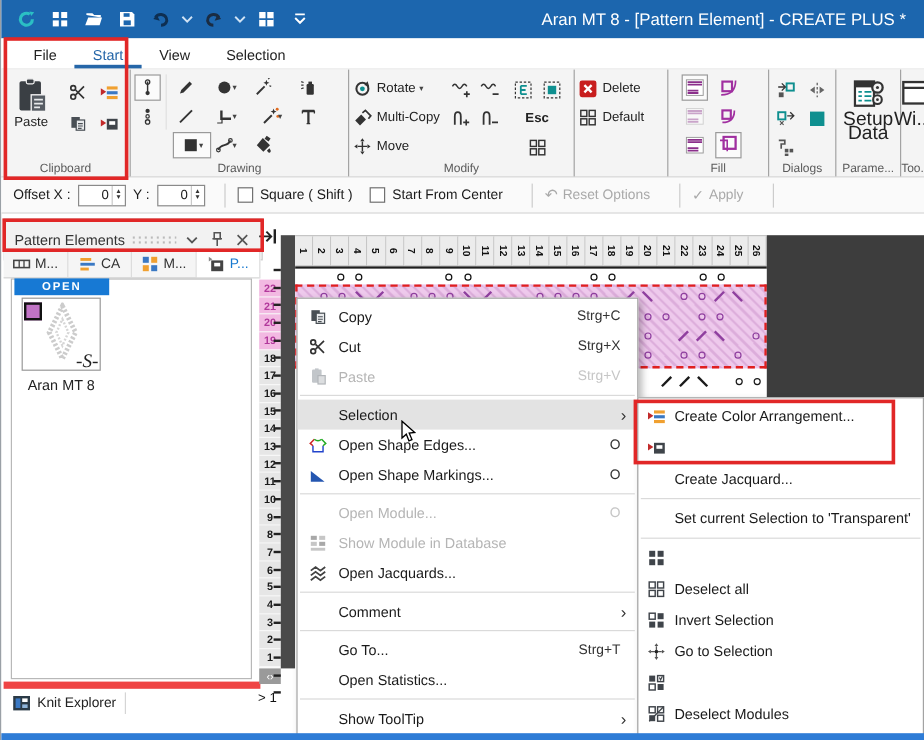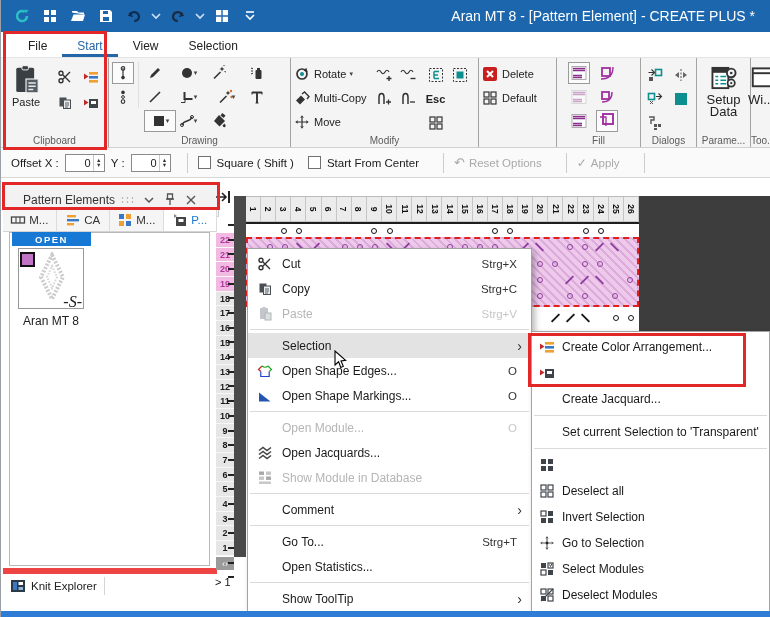--- a/index.html
+++ b/index.html
@@ -22,34 +22,34 @@
 .rgroup { position:relative; border-right:1px solid #a3a3a3; height:100%; padding:4px 3px 14px; }
 .rgl { position:absolute; bottom:1px; left:0; width:100%; text-align:center; font-size:10px; color:#5a5a5a; white-space:nowrap; overflow:hidden; }
 .rrow { display:flex; align-items:center; }
 .sbtn { width:22px; height:22px; display:flex; align-items:center; justify-content:center; }
 .sbtn.boxed, .toolbtn.boxed { border:1px solid #9a9a9a; background:#fbfbfb; }
 .dd { font-size:7px; color:#444; margin-left:-1px; }
 .bigbtn { width:44px; display:flex; flex-direction:column; align-items:center; justify-content:flex-start; gap:2px; font-size:11px; color:#222; padding-top:2px; }
 .lblbtn { display:flex; align-items:center; gap:4px; font-size:11px; color:#222; height:24px; }
 .esc { font-size:11px; font-weight:bold; color:#222; }
 .faded { opacity:.4; }
-.setupbtn { display:flex; flex-direction:column; align-items:center; font-size:13px; color:#222; line-height:12px; padding-top:3px; gap:3px; text-align:center; }
+.setupbtn { display:flex; flex-direction:column; align-items:center; font-size:16px; color:#222; line-height:12px; padding-top:3px; gap:3px; text-align:center; }
 
 
 .optbar { position:absolute; left:0; top:148px; width:770px; height:30px; background:#fafafa; border-bottom:1px solid #d8d8d8; display:flex; align-items:center; font-size:11.5px; color:#1a1a1a; padding-left:10px; }
 .spin { width:40px; height:18px; border:1px solid #8a8a8a; background:#fff; display:flex; margin:0 6px; }
 .spinval { flex:1; text-align:right; padding:2px 2px 0 0; font-size:11px; }
 .spinarr { width:11px; border-left:1px solid #c9c9c9; display:flex; flex-direction:column; align-items:center; justify-content:center; font-size:5.5px; line-height:5px; color:#333; }
 .cb { width:13px; height:13px; border:1px solid #707070; background:#fff; margin-right:6px; }
 .vd { width:1px; height:20px; background:#ccc; margin:0 10px; }
 .gray { color:#a9a9a9; }
 .cblock { display:flex; align-items:center; margin-right:14px; }
 
 
-.panelheader { position:absolute; left:2px; top:182px; width:216px; height:35px; background:#f2f2f2; border:1px solid #cfcfcf; display:flex; align-items:center; padding:0 19px; gap:5px; }
+.panelheader { position:absolute; left:2px; top:182px; width:216px; height:35px; background:#f2f2f2; border:1px solid #cfcfcf; display:flex; align-items:center; padding:0 8px; gap:5px; }
 .phtitle { font-size:12px; color:#333; white-space:nowrap; }
 .grip { width:44px; height:8px; background-image:radial-gradient(#b8b8b8 1px, transparent 1.2px); background-size:5px 4px; }
 .phbtn { width:17px; height:17px; display:flex; align-items:center; justify-content:center; }
 .ptabs { position:absolute; left:2px; top:209px; width:214px; height:23px; display:flex; border-bottom:1px solid #d4d4d4; background:#f5f5f5; }
 .ptab { flex:1; display:flex; align-items:center; justify-content:center; gap:3px; font-size:11.5px; color:#333; border-right:1px solid #dcdcdc; }
 .ptab.active { background:#fff; color:#1779d0; }
 .pcontent { position:absolute; left:8px; top:232px; width:201px; height:334px; background:#fff; border:1px solid #b8b8b8; }
 .openbadge { position:absolute; left:11px; top:232px; width:79px; height:14px; background:#1779d4; color:#fff; font-size:9.5px; font-weight:bold; letter-spacing:1.5px; display:flex; align-items:center; justify-content:center; }
 .card { position:absolute; left:17px; top:248px; width:66px; height:61px; background:#fff; border:1px solid #999; }
 .swatch { position:absolute; left:1px; top:3px; width:15px; height:15px; background:#c173c5; border:2px solid #111; }
@@ -448,21 +448,21 @@
             </span>
           <span class="sbtn">
               <span>
                 <svg width="16" height="16" viewBox="0 0 16 16">
                   <path d="M3 13V6q0-3.5 2.5-3.5T8 6v7" stroke="#333" fill="none" stroke-width="1.5"></path>
                   <path d="M10 11h5" stroke="#333" stroke-width="1.3"></path>
                 </svg>
               </span>
             </span>
         </div>
-        <div style="display:flex;flex-direction:column;gap:2px;padding-top:2px;">
+        <div style="display:flex;flex-direction:column;gap:2px;padding-top:2px;align-items:center;">
           <div style="display:flex;gap:2px;">
             <span class="sbtn">
                 <span>
                   <svg width="16" height="16" viewBox="0 0 16 16">
                     <rect x="1.5" y="1.5" width="13" height="13" fill="none" stroke="#333" stroke-dasharray="2 1.5"></rect>
                     <path d="M6 4.5h5M6 8h4M6 11.5h5M6 4.5v7" stroke="#0e8f8f" stroke-width="1.5" fill="none"></path>
                   </svg>
                 </span>
               </span>
             <span class="sbtn">
@@ -1322,38 +1322,38 @@
           <span class="pcell"></span>
         </div>
       </div>
   </div>
   <div class="darkregion"></div>
 
   <div class="ctxmenu" id="ctxmenu">
       <div class="mi">
         <span class="mic">
           <svg width="16" height="16" viewBox="0 0 16 16">
+            <rect x="2.5" y="2.5" width="7" height="9" fill="#494f55"></rect>
+            <rect x="6.5" y="5" width="7" height="8.5" fill="#e8eaec" stroke="#494f55"></rect>
+            <path d="M8 8h4M8 10h4M8 12h3" stroke="#494f55" stroke-width="0.9"></path>
+          </svg>
+        </span>
+        <span class="mlb">Copy</span>
+        <span class="msc">Strg+C</span>
+      </div>
+      <div class="mi">
+        <span class="mic">
+          <svg width="16" height="16" viewBox="0 0 16 16">
             <path d="M13 3L6 10M13 13L6 6" stroke="#333" stroke-width="1.4"></path>
             <circle cx="4" cy="11.7" r="2" fill="none" stroke="#333" stroke-width="1.4"></circle>
             <circle cx="4" cy="4.3" r="2" fill="none" stroke="#333" stroke-width="1.4"></circle>
           </svg>
         </span>
         <span class="mlb">Cut</span>
         <span class="msc">Strg+X</span>
-      </div>
-      <div class="mi">
-        <span class="mic">
-          <svg width="16" height="16" viewBox="0 0 16 16">
-            <rect x="2.5" y="2.5" width="7" height="9" fill="#494f55"></rect>
-            <rect x="6.5" y="5" width="7" height="8.5" fill="#e8eaec" stroke="#494f55"></rect>
-            <path d="M8 8h4M8 10h4M8 12h3" stroke="#494f55" stroke-width="0.9"></path>
-          </svg>
-        </span>
-        <span class="mlb">Copy</span>
-        <span class="msc">Strg+C</span>
       </div>
       <div class="mi dis">
         <span class="mic">
           <svg width="16" height="16" viewBox="0 0 16 16">
             <rect x="3" y="2" width="8" height="11" rx="1" fill="#c2c6ca"></rect>
             <rect x="5.5" y="1" width="3" height="2" fill="#c2c6ca"></rect>
             <rect x="8" y="7" width="6" height="7" fill="#dcdee0" stroke="#b2b6ba"></rect>
           </svg>
         </span>
         <span class="mlb">Paste</span>
@@ -1385,40 +1385,40 @@
         </span>
         <span class="mlb">Open Shape Markings...</span>
         <span class="msc">O</span>
       </div>
       <div class="msep"></div>
       <div class="mi dis">
         <span class="mic"></span>
         <span class="mlb">Open Module...</span>
         <span class="msc">O</span>
       </div>
-      <div class="mi">
-        <span class="mic">
-          <svg width="16" height="16" viewBox="0 0 16 16">
-            <path d="M2 5.5l4-3 4 3 4-3M2 9.5l4-3 4 3 4-3M2 13.5l4-3 4 3 4-3" stroke="#444" stroke-width="1.5" fill="none"></path>
-          </svg>
-        </span>
-        <span class="mlb">Open Jacquards...</span>
-      </div>
       <div class="mi dis">
         <span class="mic">
           <svg width="16" height="16" viewBox="0 0 16 16">
             <rect x="2" y="1.5" width="5" height="3.4" fill="#a8a8a8"></rect>
             <rect x="9" y="1.5" width="5" height="3.4" fill="#c6c6c6"></rect>
             <rect x="2" y="6.5" width="5" height="3.4" fill="#c6c6c6"></rect>
             <rect x="9" y="6.5" width="5" height="3.4" fill="#a8a8a8"></rect>
             <rect x="2" y="11.5" width="12" height="2.4" fill="#c6c6c6"></rect>
           </svg>
         </span>
         <span class="mlb">Show Module in Database</span>
       </div>
+      <div class="mi">
+        <span class="mic">
+          <svg width="16" height="16" viewBox="0 0 16 16">
+            <path d="M2 5.5l4-3 4 3 4-3M2 9.5l4-3 4 3 4-3M2 13.5l4-3 4 3 4-3" stroke="#444" stroke-width="1.5" fill="none"></path>
+          </svg>
+        </span>
+        <span class="mlb">Open Jacquards...</span>
+      </div>
       <div class="msep"></div>
       <div class="mi">
         <span class="mic"></span>
         <span class="mlb">Comment</span>
         <span class="marr">›</span>
       </div>
       <div class="msep"></div>
       <div class="mi">
         <span class="mic"></span>
         <span class="mlb">Go To...</span>
@@ -1512,21 +1512,20 @@
       <div class="mi">
         <span class="mic">
           <svg width="16" height="16" viewBox="0 0 16 16">
             <rect x="2" y="2" width="5" height="5" fill="#3f444a"></rect>
             <rect x="9" y="2" width="5" height="5" fill="none" stroke="#3f444a" stroke-width="1.2"></rect>
             <rect x="2" y="9" width="5" height="5" fill="none" stroke="#3f444a" stroke-width="1.2"></rect>
             <rect x="9" y="9" width="5" height="5" fill="#3f444a"></rect>
             <path d="M10.5 3.5l1 2 1.5-3" stroke="#3f444a" fill="none"></path>
           </svg>
         </span>
-        <span class="mlb">Select Modules</span>
       </div>
       <div class="mi">
         <span class="mic">
           <svg width="16" height="16" viewBox="0 0 16 16">
             <rect x="2" y="2" width="5" height="5" fill="none" stroke="#3f444a" stroke-width="1.2"></rect>
             <rect x="9" y="2" width="5" height="5" fill="none" stroke="#3f444a" stroke-width="1.2"></rect>
             <rect x="2" y="9" width="5" height="5" fill="#3f444a"></rect>
             <rect x="9" y="9" width="5" height="5" fill="none" stroke="#3f444a" stroke-width="1.2"></rect>
             <path d="M2 14L14 2" stroke="#3f444a" stroke-width="1.1"></path>
           </svg>

